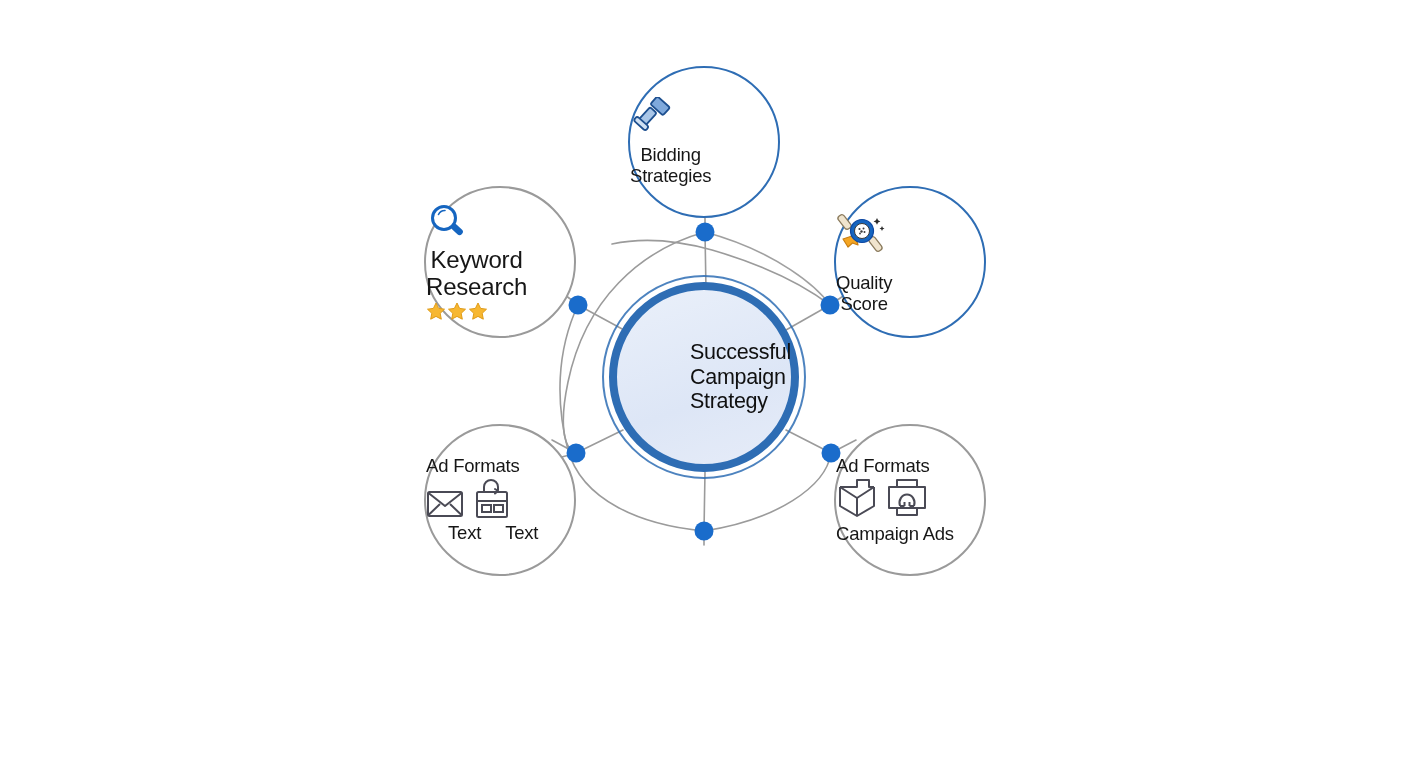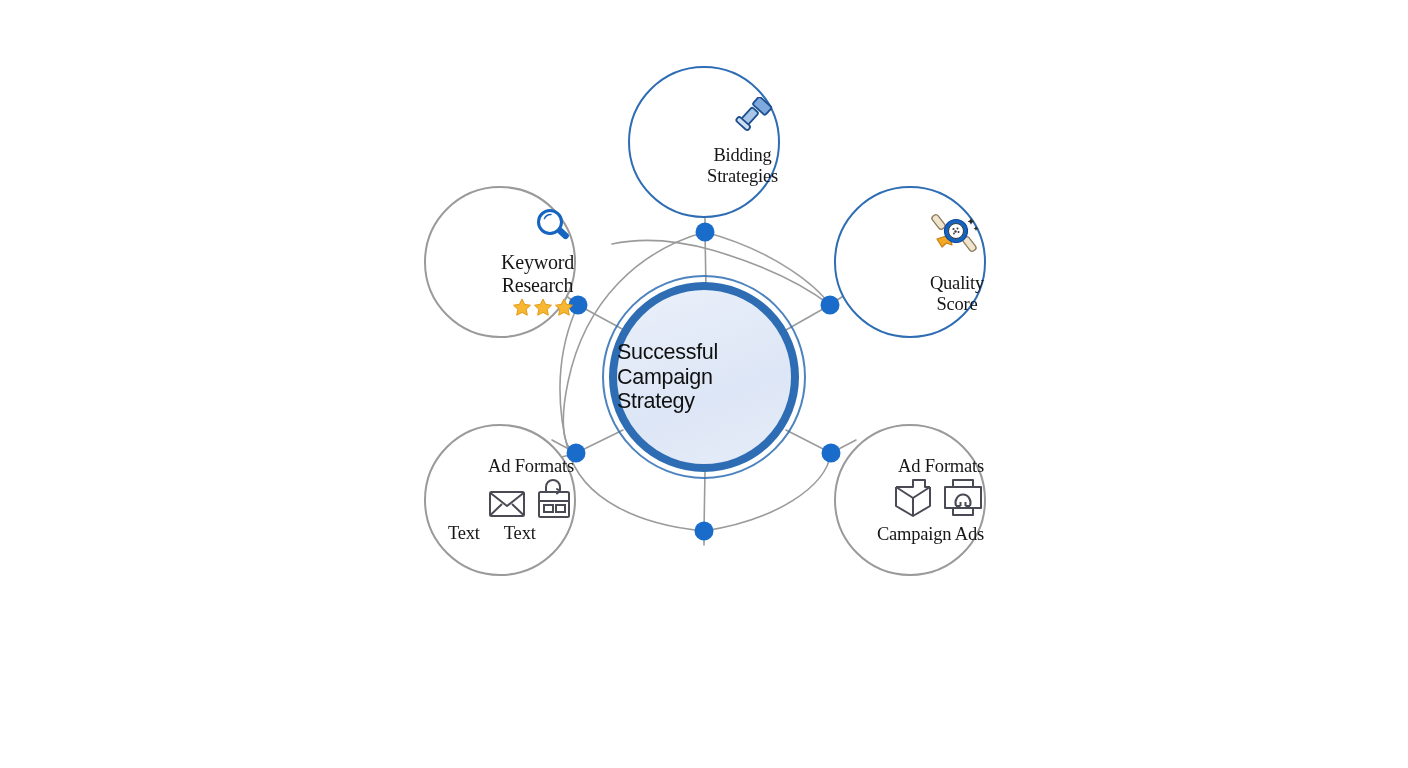--- a/index.html
+++ b/index.html
@@ -29,24 +29,23 @@
   }
 
   
   .node {
     position: absolute;
     border-radius: 50%;
     background: #ffffff;
     box-sizing: border-box;
     display: flex;
     flex-direction: column;
-    align-items: flex-end;
+    align-items: flex-start;
     justify-content: center;
     text-align: center;
-    font-family: Liberation Serif, serif;
   }
   .node.blue   { border: 2.5px solid #2E6DB4; }
   .node.gray   { border: 2px solid #9a9a9a; }
 
   .node-label {
     color: #161616;
     line-height: 1.12;
     letter-spacing: -0.2px;
     white-space: pre-line;
   }
@@ -64,41 +63,41 @@
     width: 190px;
     height: 190px;
     left: 609px;
     top: 282px;
     border-radius: 50%;
     border: 8px solid #2E6DB4;
     background: linear-gradient(160deg, #eaf0fa 0%, #dde6f6 60%, #e6ecf8 100%);
     box-sizing: border-box;
     display: flex;
     align-items: center;
-    justify-content: flex-start;
+    justify-content: flex-end;
     z-index: 5;
   }
   #center-hub-text {
     font-size: 21.5px;
     line-height: 1.16;
     color: #101010;
     white-space: pre-line;
     letter-spacing: -0.3px;
   }
 
   
   #node-bidding   { width: 152px; height: 152px; left: 628px; top: 66px; }
   #node-keyword   { width: 152px; height: 152px; left: 424px; top: 186px; }
   #node-quality   { width: 152px; height: 152px; left: 834px; top: 186px; }
   #node-adformats-text    { width: 152px; height: 152px; left: 424px; top: 424px; }
   #node-adformats-display { width: 152px; height: 152px; left: 834px; top: 424px; }
   #node-audience  { width: 152px; height: 152px; left: 628px; top: 543px; }
 
   #node-bidding  .node-label { font-size: 18.5px; margin-top: 4px; }
-  #node-keyword  .node-label { font-size: 20px; }
+  #node-keyword  .node-label { font-size: 24px; }
   #node-quality  .node-label { font-size: 18.5px; margin-top: 12px; }
   #node-audience .node-label { font-size: 18.5px; margin-top: 2px; }
   #node-adformats-text .node-label,
   #node-adformats-display .node-label { font-size: 18.5px; }
   #node-adformats-text .node-sublabel { font-size: 18.5px; }
   #node-adformats-display .node-sublabel { font-size: 18.5px; margin-top: 1px; }
 
   .stars { margin-top: 1px; line-height: 0; }
 
   .icon-row {

